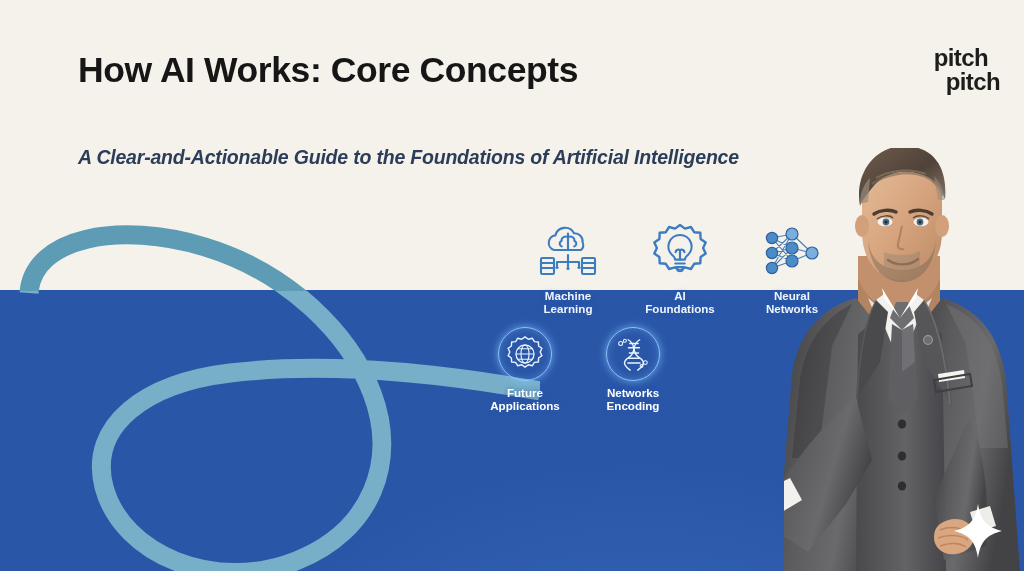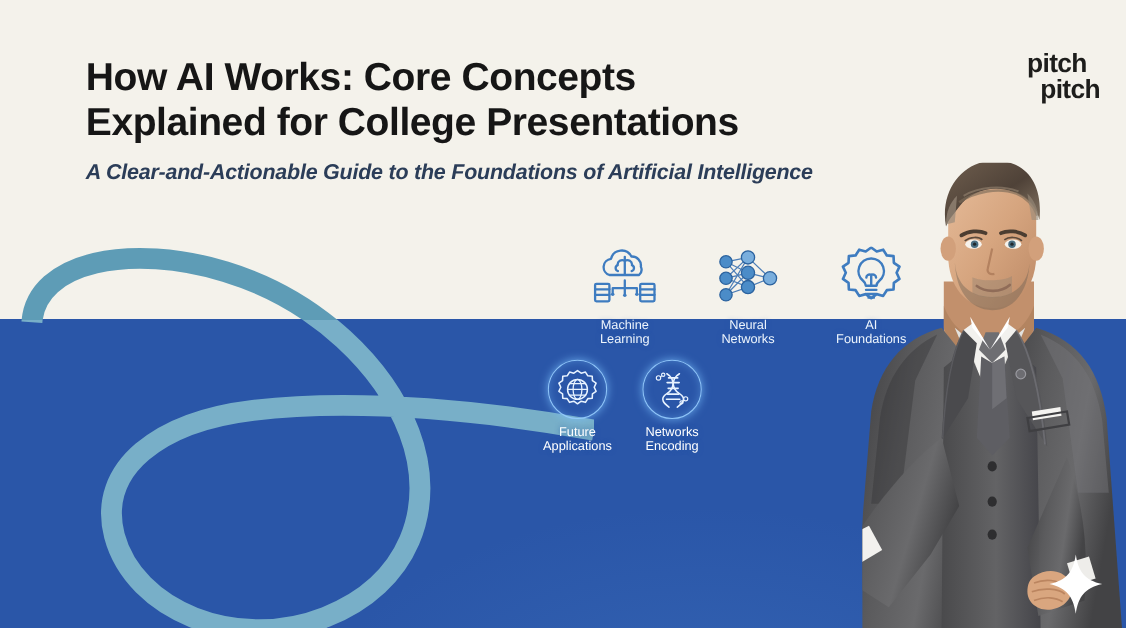--- a/index.html
+++ b/index.html
@@ -67,39 +67,39 @@
     font-weight:bold;
     font-size:24px;
     letter-spacing:-0.6px;
   }
   .logo .l2 { display:block; padding-left:12px; }
 
   
   .icon-cluster { position:absolute; left:470px; top:222px; width:330px; height:200px; }
   .icon-row { position:absolute; display:flex; }
   .icon-row.top { left:55px; top:0px; gap:26px; }
-  .icon-row.bottom { left:12px; top:105px; }
+  .icon-row.bottom { left:12px; top:105px; gap:22px; }
 
   .icon-cell {
     width:86px;
     display:flex; flex-direction:column; align-items:center;
   }
   .icon-cell .glyph {
     width:62px; height:62px;
     display:flex; align-items:center; justify-content:center;
   }
   .icon-cell.ringed .glyph {
     border-radius:50%;
     border:1.6px solid rgba(150,205,255,.92);
     box-shadow:0 0 9px rgba(125,195,255,.75), inset 0 0 8px rgba(125,195,255,.35);
     width:54px; height:54px;
   }
   .icon-cell .caption {
     margin-top:5px;
-    font-size:11.6px; font-weight:normal; line-height:1.12;
+    font-size:11.6px; font-weight:bold; line-height:1.12;
     text-align:center; color:#ffffff;
     text-shadow:0 0 5px rgba(40,90,170,.8);
     white-space:pre-line;
   }
   .icon-row.top .icon-cell .caption { color:#eef5fd; }
 
   
   .presenter { position:absolute; left:784px; top:148px; width:240px; height:423px; }
 
   
@@ -124,21 +124,20 @@
   <div class="swirl-bot-clip">
     <svg width="540" height="356" viewBox="0 0 540 356" xmlns="http://www.w3.org/2000/svg">
       <path d="M29,78 C33,22 120,6 205,32 C290,58 350,120 372,178
                C398,246 372,316 296,346 C215,378 122,340 104,272
                C88,210 146,168 230,158 C330,146 450,160 540,176" fill="none" stroke="#7fb6cb" stroke-width="19" stroke-linecap="butt" opacity="0.92"></path>
     </svg>
   </div>
 
   <h1 class="title">
     <span class="line">How AI Works: Core Concepts</span>
-    <span class="line">Explained for College Presentations</span>
   </h1>
   <div class="subtitle">A Clear-and-Actionable Guide to the Foundations of Artificial Intelligence</div>
 
   <div class="logo">
     <span class="l1">pitch</span>
     <span class="l2">pitch</span>
   </div>
 
   <div class="icon-cluster">
 
@@ -162,58 +161,58 @@
               <path d="M43,39 L56,39 M43,44 L56,44"></path>
             </g>
           </svg>
         </span>
         <span class="caption">Machine
 Learning</span>
       </div>
 
       <div class="icon-cell">
         <span class="glyph">
-          <svg width="58" height="52" viewBox="0 0 58 52" xmlns="http://www.w3.org/2000/svg">
-            <g stroke="#2f6aae" stroke-width="1.1" fill="none" opacity="0.85">
-              <path d="M9,11 L29,7 M9,11 L29,21 M9,11 L29,34
-                       M9,26 L29,7 M9,26 L29,21 M9,26 L29,34
-                       M9,41 L29,7 M9,41 L29,21 M9,41 L29,34
-                       M29,7 L49,26 M29,21 L49,26 M29,34 L49,26"></path>
-            </g>
-            <g fill="#4b8cc8" stroke="#2c639f" stroke-width="1.2">
-              <circle cx="9" cy="11" r="5.6"></circle>
-              <circle cx="9" cy="26" r="5.6"></circle>
-              <circle cx="9" cy="41" r="5.6"></circle>
-              <circle cx="29" cy="7" r="6" fill="#79aedd"></circle>
-              <circle cx="29" cy="21" r="6"></circle>
-              <circle cx="29" cy="34" r="6"></circle>
-              <circle cx="49" cy="26" r="6" fill="#79aedd"></circle>
-            </g>
-          </svg>
-        </span>
-        <span class="caption">Neural
-Networks</span>
-      </div>
-
-      <div class="icon-cell">
-        <span class="glyph">
           <svg width="58" height="58" viewBox="0 0 58 58" xmlns="http://www.w3.org/2000/svg">
             <path d="M29,1 l5,3.6 l5.9,-1.6 l3.3,5.2 l6.1,0.6 l0.3,6.1 l5.1,3.5 l-2.6,5.6 l2.6,5.6 l-5.1,3.5 l-0.3,6.1
                      l-6.1,0.6 l-3.3,5.2 l-5.9,-1.6 l-5,3.6 l-5,-3.6 l-5.9,1.6 l-3.3,-5.2 l-6.1,-0.6 l-0.3,-6.1
                      l-5.1,-3.5 l2.6,-5.6 l-2.6,-5.6 l5.1,-3.5 l0.3,-6.1 l6.1,-0.6 l3.3,-5.2 l5.9,1.6 z" fill="none" stroke="#3e7cc0" stroke-width="2.4" stroke-linejoin="round"></path>
             <g fill="none" stroke="#3e7cc0" stroke-width="2.2" stroke-linecap="round" stroke-linejoin="round">
               <path d="M29,11 a11.5,11.5 0 0 1 7.2,20.5 c-1.6,1.3 -2.2,2.6 -2.3,4.2 l-9.8,0
                        c-0.1,-1.6 -0.7,-2.9 -2.3,-4.2 A11.5,11.5 0 0 1 29,11 z"></path>
               <path d="M24.3,39.5 l9.4,0 M25,43.2 l8,0 M26.6,46.6 l4.8,0"></path>
               <path d="M29,35.7 L29,26 M29,26 c-2.3,-1.2 -4.4,0.4 -4.4,2.2 M29,26 c2.3,-1.2 4.4,0.4 4.4,2.2"></path>
             </g>
           </svg>
         </span>
         <span class="caption">AI
 Foundations</span>
+      </div>
+
+      <div class="icon-cell">
+        <span class="glyph">
+          <svg width="58" height="52" viewBox="0 0 58 52" xmlns="http://www.w3.org/2000/svg">
+            <g stroke="#2f6aae" stroke-width="1.1" fill="none" opacity="0.85">
+              <path d="M9,11 L29,7 M9,11 L29,21 M9,11 L29,34
+                       M9,26 L29,7 M9,26 L29,21 M9,26 L29,34
+                       M9,41 L29,7 M9,41 L29,21 M9,41 L29,34
+                       M29,7 L49,26 M29,21 L49,26 M29,34 L49,26"></path>
+            </g>
+            <g fill="#4b8cc8" stroke="#2c639f" stroke-width="1.2">
+              <circle cx="9" cy="11" r="5.6"></circle>
+              <circle cx="9" cy="26" r="5.6"></circle>
+              <circle cx="9" cy="41" r="5.6"></circle>
+              <circle cx="29" cy="7" r="6" fill="#79aedd"></circle>
+              <circle cx="29" cy="21" r="6"></circle>
+              <circle cx="29" cy="34" r="6"></circle>
+              <circle cx="49" cy="26" r="6" fill="#79aedd"></circle>
+            </g>
+          </svg>
+        </span>
+        <span class="caption">Neural
+Networks</span>
       </div>
 
     </div>
 
     <div class="icon-row bottom">
 
       <div class="icon-cell ringed">
         <span class="glyph">
           <svg width="38" height="38" viewBox="0 0 40 40" xmlns="http://www.w3.org/2000/svg">
             <path d="M20,2 l3.5,2.5 l4.1,-1.1 l2.3,3.6 l4.2,0.4 l0.2,4.2 l3.5,2.4 l-1.8,3.9 l1.8,3.9 l-3.5,2.4

